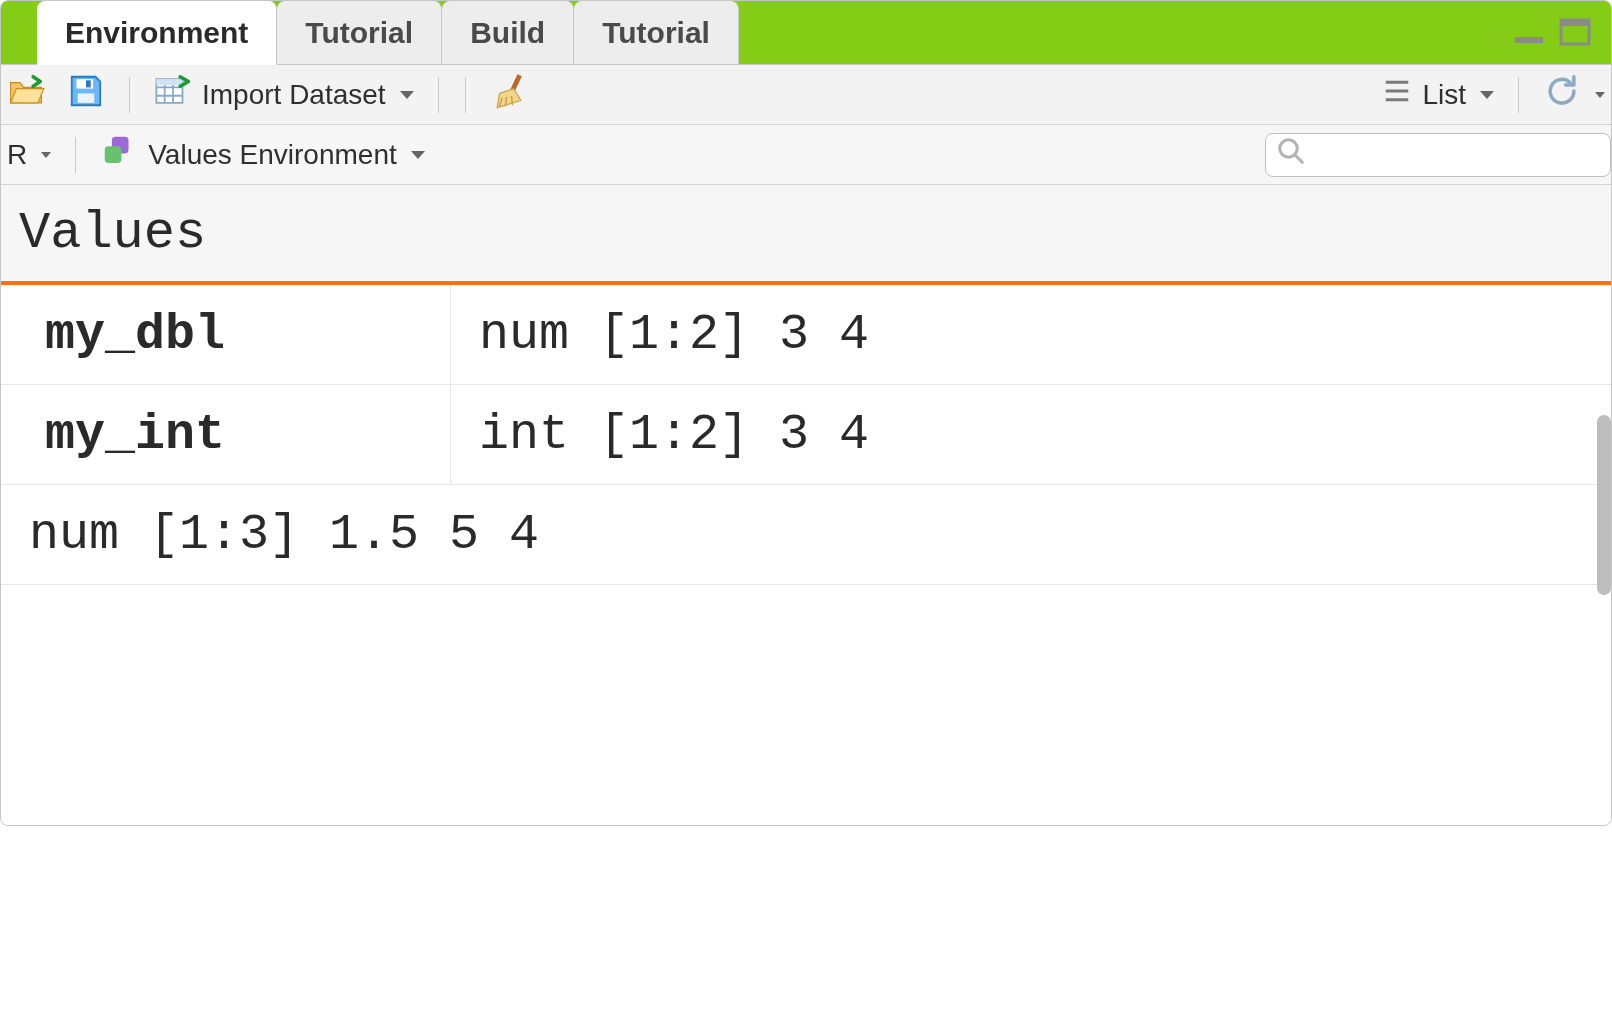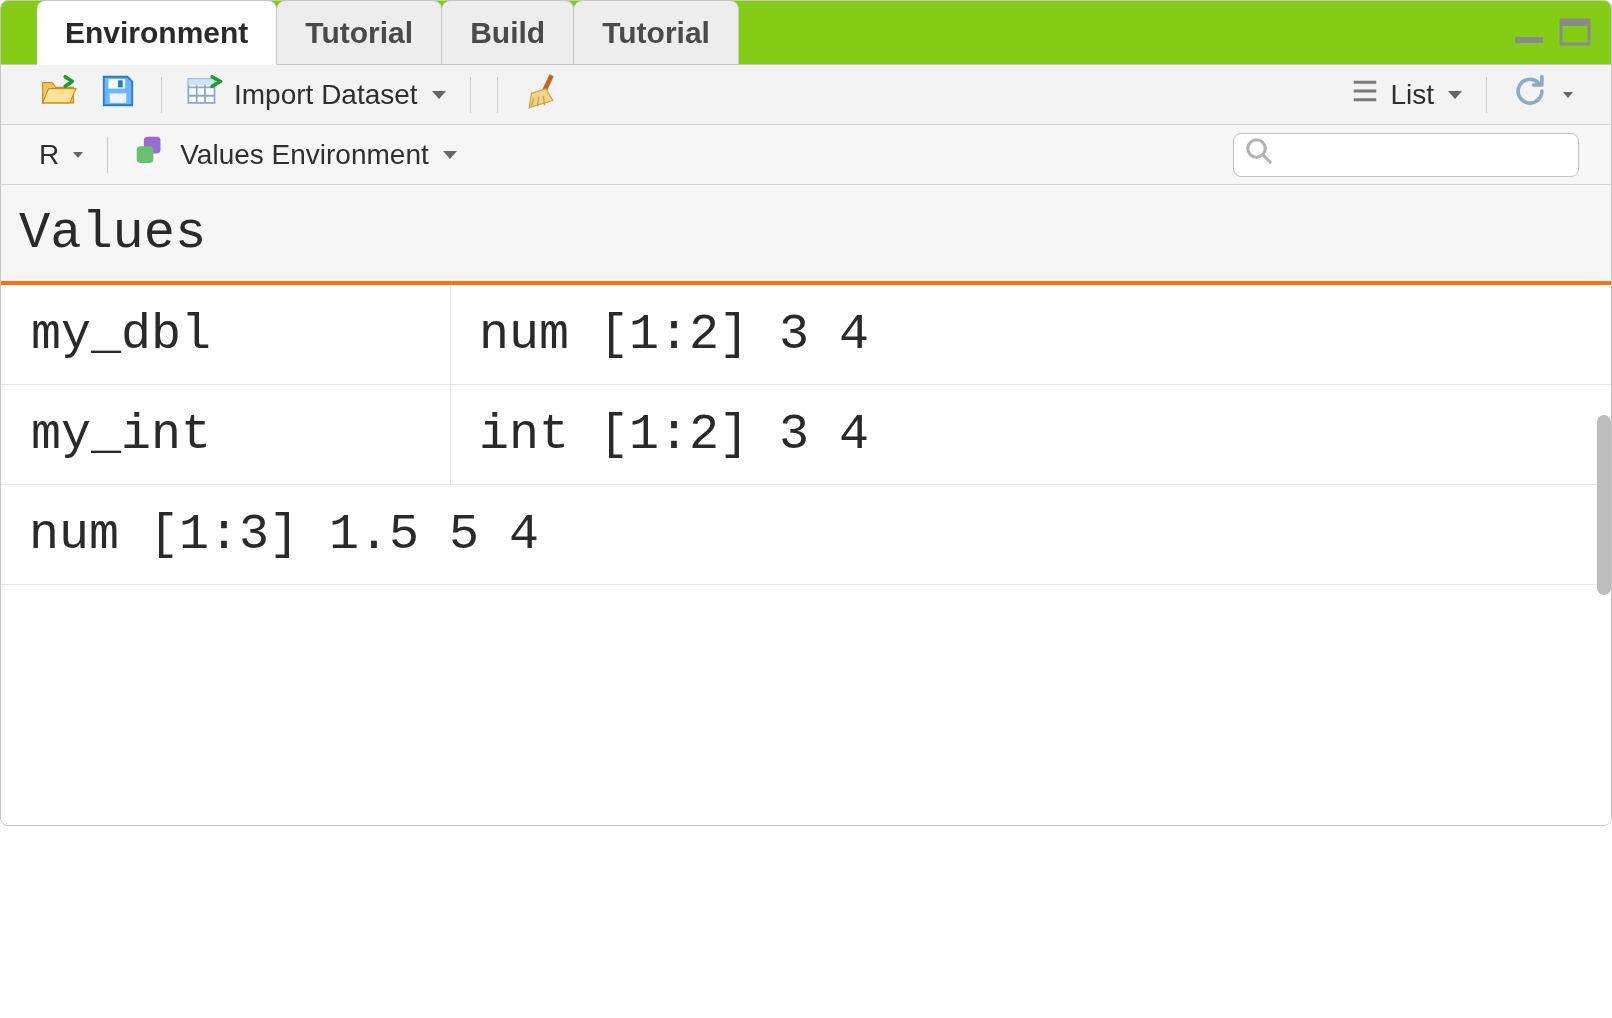--- a/index.html
+++ b/index.html
@@ -56,21 +56,21 @@
   }
   .minmax-icon svg { display: block; }
 
   
   .toolbar1, .toolbar2 {
     display: flex;
     align-items: center;
     height: 60px;
     background: #f3f3f3;
     border-bottom: 1px solid #d2d2d2;
-    padding: 0 32px;
+    padding: 0 0;
     gap: 10px;
     font-size: 28px;
     color: #2f2f2f;
   }
   .toolbar2 { background: #f6f6f6; }
   .sep {
     width: 1px;
     height: 36px;
     background: #cacaca;
     margin: 0 8px;
@@ -142,25 +142,26 @@
     height: 100px;
     border-bottom: 1px solid #e6e6e6;
     font-family: "Menlo", "Consolas", "Liberation Mono", monospace;
     font-size: 50px;
     color: #2a2a2a;
     align-items: center;
   }
   .vals-name {
     width: 450px;
     min-width: 450px;
-    padding-left: 30px;
+    padding-left: 44px;
     border-right: 1px solid #e6e6e6;
     height: 100%;
     display: flex;
     align-items: center;
+    font-weight: bold;
   }
   .vals-value {
     padding-left: 28px;
     white-space: pre;
     height: 100%;
     display: flex;
     align-items: center;
   }
   
   .scroll-thumb {

